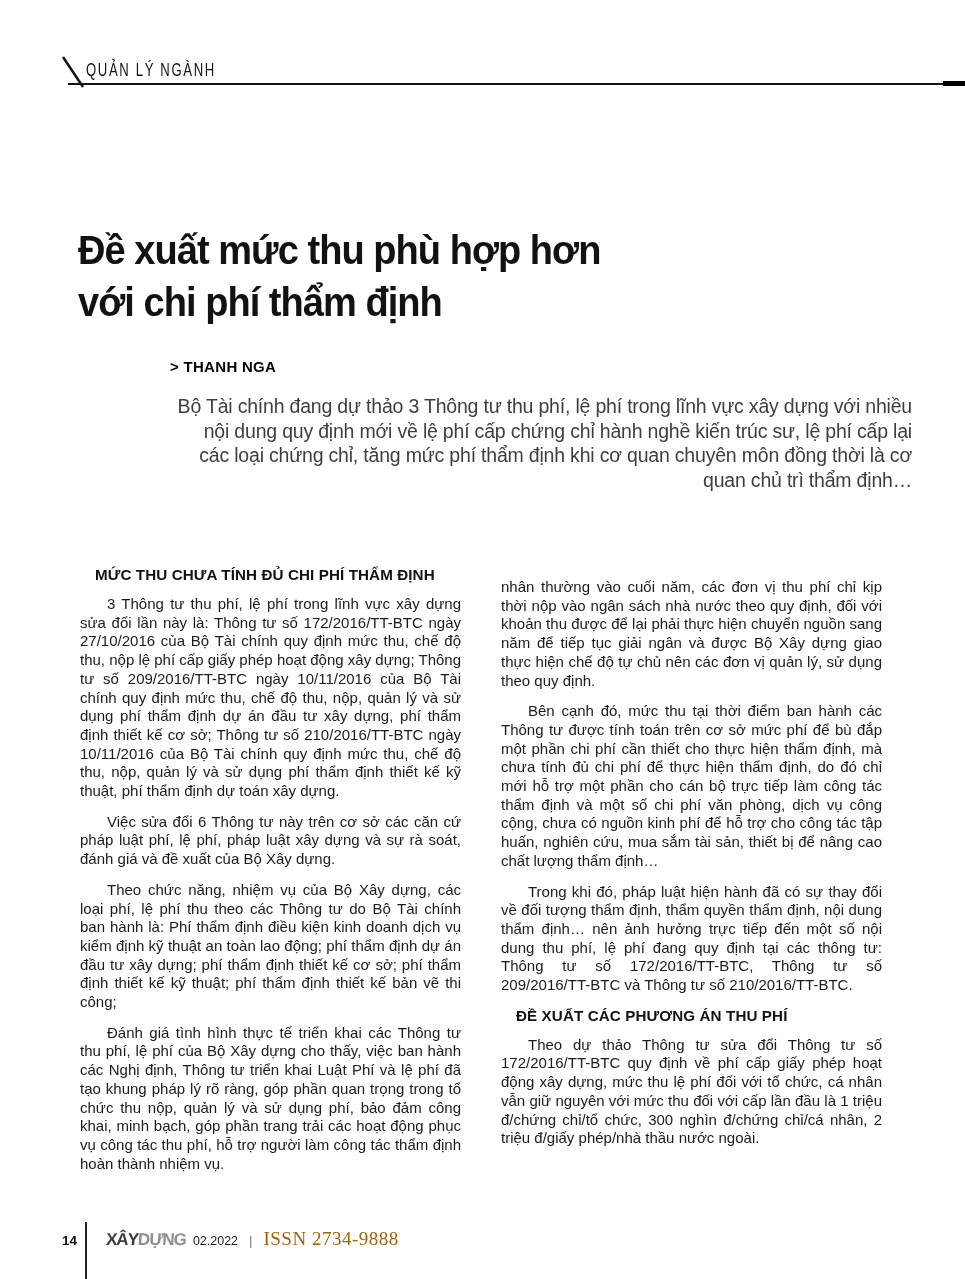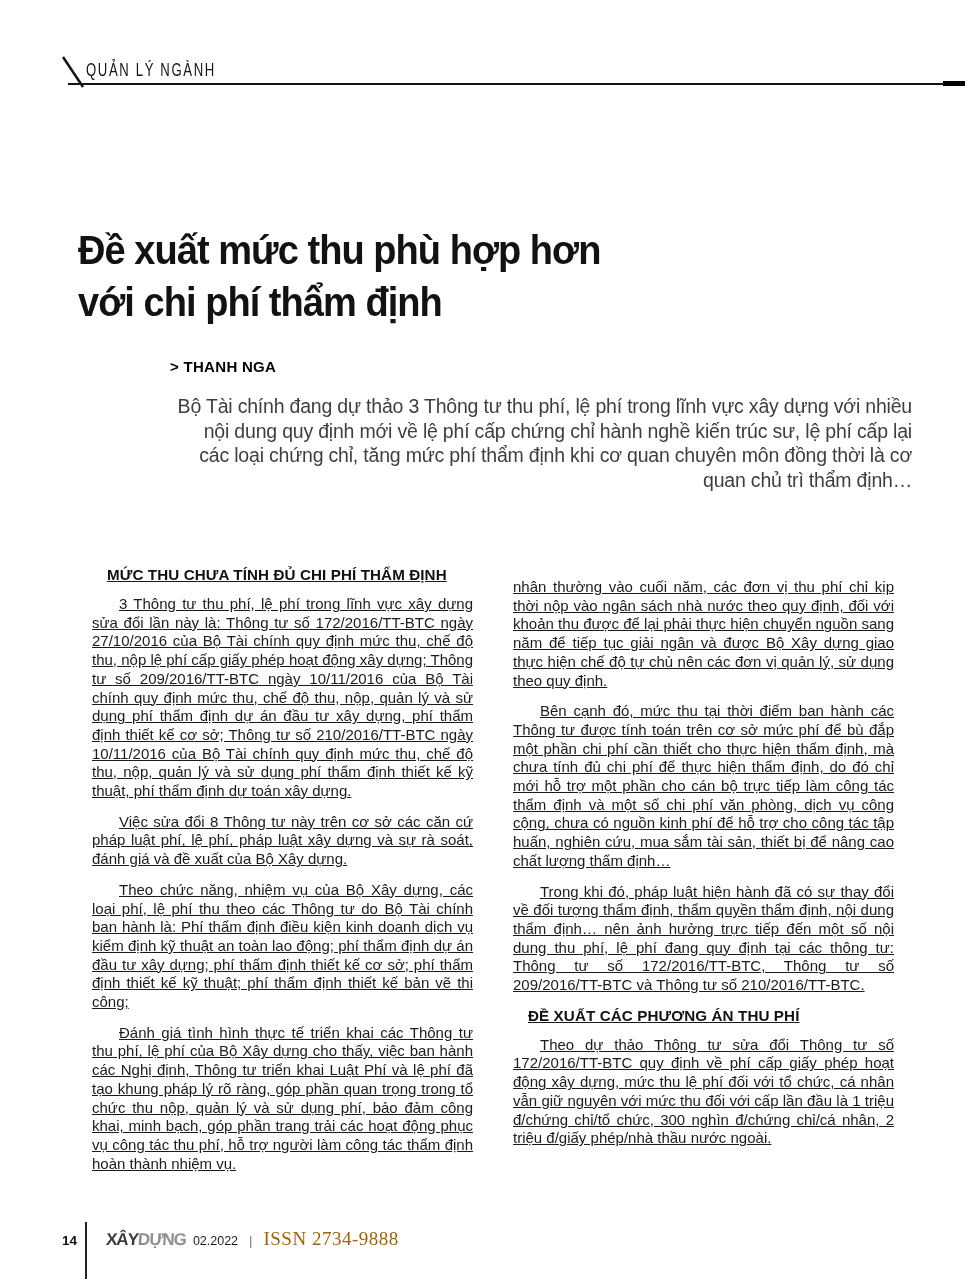--- a/index.html
+++ b/index.html
@@ -42,22 +42,22 @@
     font-size: 15px; font-weight: bold; letter-spacing: 0.3px; color: #000000;
   }
   .lead {
     position: absolute; left: 170px; top: 394px; width: 742px;
     font-size: 19.5px; line-height: 24.6px; letter-spacing: -0.2px;
     color: #3e3e3e; text-align: right;
   }
 
   
   .columns {
-    position: absolute; left: 80px; top: 566px; width: 826px;
-    display: grid; grid-template-columns: 1fr 1fr; column-gap: 16px; text-decoration: underline;
+    position: absolute; left: 68px; top: 566px; width: 826px;
+    display: grid; grid-template-columns: 1fr 1fr; column-gap: 16px;
   }
   .col { text-align: justify; }
   .col p {
     margin: 12px; text-indent: 27px;
     font-size: 15px; line-height: 18.7px; color: #1b1b1b;
   }
   .col p.cont { text-indent: 0; }
   .col .section-heading {
     margin: 0; text-indent: 27px;
     font-size: 15.2px; font-weight: bold; letter-spacing: 0.1px; color: #111;
@@ -100,21 +100,21 @@
   <div>Đề xuất mức thu phù hợp hơn</div>
   <div>với chi phí thẩm định</div>
 </div>
 <div class="author">&gt; THANH NGA</div>
 <div class="lead">Bộ Tài chính đang dự thảo 3 Thông tư thu phí, lệ phí trong lĩnh vực xây dựng với nhiều nội dung quy định mới về lệ phí cấp chứng chỉ hành nghề kiến trúc sư, lệ phí cấp lại các loại chứng chỉ, tăng mức phí thẩm định khi cơ quan chuyên môn đồng thời là cơ quan chủ trì thẩm định…</div>
 
 <div class="columns">
   <div class="col">
     <h3 class="section-heading">MỨC THU CHƯA TÍNH ĐỦ CHI PHÍ THẨM ĐỊNH</h3>
     <p>3 Thông tư thu phí, lệ phí trong lĩnh vực xây dựng sửa đổi lần này là: Thông tư số 172/2016/TT-BTC ngày 27/10/2016 của Bộ Tài chính quy định mức thu, chế độ thu, nộp lệ phí cấp giấy phép hoạt động xây dựng; Thông tư số 209/2016/TT-BTC ngày 10/11/2016 của Bộ Tài chính quy định mức thu, chế độ thu, nộp, quản lý và sử dụng phí thẩm định dự án đầu tư xây dựng, phí thẩm định thiết kế cơ sở; Thông tư số 210/2016/TT-BTC ngày 10/11/2016 của Bộ Tài chính quy định mức thu, chế độ thu, nộp, quản lý và sử dụng phí thẩm định thiết kế kỹ thuật, phí thẩm định dự toán xây dựng.</p>
-    <p>Việc sửa đổi 8 Thông tư này trên cơ sở các căn cứ pháp luật phí, lệ phí, pháp luật xây dựng và sự rà soát, đánh giá và đề xuất của Bộ Xây dựng.</p>
+    <p>Việc sửa đổi 6 Thông tư này trên cơ sở các căn cứ pháp luật phí, lệ phí, pháp luật xây dựng và sự rà soát, đánh giá và đề xuất của Bộ Xây dựng.</p>
     <p>Theo chức năng, nhiệm vụ của Bộ Xây dựng, các loại phí, lệ phí thu theo các Thông tư do Bộ Tài chính ban hành là: Phí thẩm định điều kiện kinh doanh dịch vụ kiểm định kỹ thuật an toàn lao động; phí thẩm định dự án đầu tư xây dựng; phí thẩm định thiết kế cơ sở; phí thẩm định thiết kế kỹ thuật; phí thẩm định thiết kế bản vẽ thi công;</p>
     <p>Đánh giá tình hình thực tế triển khai các Thông tư thu phí, lệ phí của Bộ Xây dựng cho thấy, việc ban hành các Nghị định, Thông tư triển khai Luật Phí và lệ phí đã tạo khung pháp lý rõ ràng, góp phần quan trọng trong tổ chức thu nộp, quản lý và sử dụng phí, bảo đảm công khai, minh bạch, góp phần trang trải các hoạt động phục vụ công tác thu phí, hỗ trợ người làm công tác thẩm định hoàn thành nhiệm vụ.</p>
   </div>
   <div class="col">
     <p class="cont">nhân thường vào cuối năm, các đơn vị thu phí chỉ kịp thời nộp vào ngân sách nhà nước theo quy định, đối với khoản thu được để lại phải thực hiện chuyển nguồn sang năm để tiếp tục giải ngân và được Bộ Xây dựng giao thực hiện chế độ tự chủ nên các đơn vị quản lý, sử dụng theo quy định.</p>
     <p>Bên cạnh đó, mức thu tại thời điểm ban hành các Thông tư được tính toán trên cơ sở mức phí để bù đắp một phần chi phí cần thiết cho thực hiện thẩm định, mà chưa tính đủ chi phí để thực hiện thẩm định, do đó chỉ mới hỗ trợ một phần cho cán bộ trực tiếp làm công tác thẩm định và một số chi phí văn phòng, dịch vụ công cộng, chưa có nguồn kinh phí để hỗ trợ cho công tác tập huấn, nghiên cứu, mua sắm tài sản, thiết bị để nâng cao chất lượng thẩm định…</p>
     <p>Trong khi đó, pháp luật hiện hành đã có sự thay đổi về đối tượng thẩm định, thẩm quyền thẩm định, nội dung thẩm định… nên ảnh hưởng trực tiếp đến một số nội dung thu phí, lệ phí đang quy định tại các thông tư: Thông tư số 172/2016/TT-BTC, Thông tư số 209/2016/TT-BTC và Thông tư số 210/2016/TT-BTC.</p>
     <h3 class="section-heading spaced">ĐỀ XUẤT CÁC PHƯƠNG ÁN THU PHÍ</h3>
     <p>Theo dự thảo Thông tư sửa đổi Thông tư số 172/2016/TT-BTC quy định về phí cấp giấy phép hoạt động xây dựng, mức thu lệ phí đối với tổ chức, cá nhân vẫn giữ nguyên với mức thu đối với cấp lần đầu là 1 triệu đ/chứng chỉ/tổ chức, 300 nghìn đ/chứng chỉ/cá nhân, 2 triệu đ/giấy phép/nhà thầu nước ngoài.</p>
   </div>

